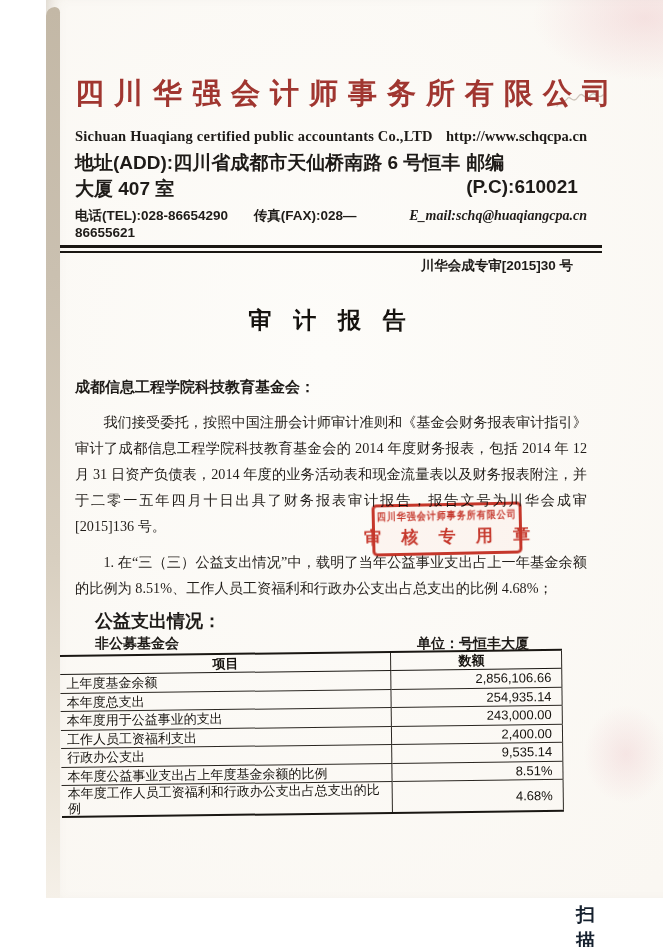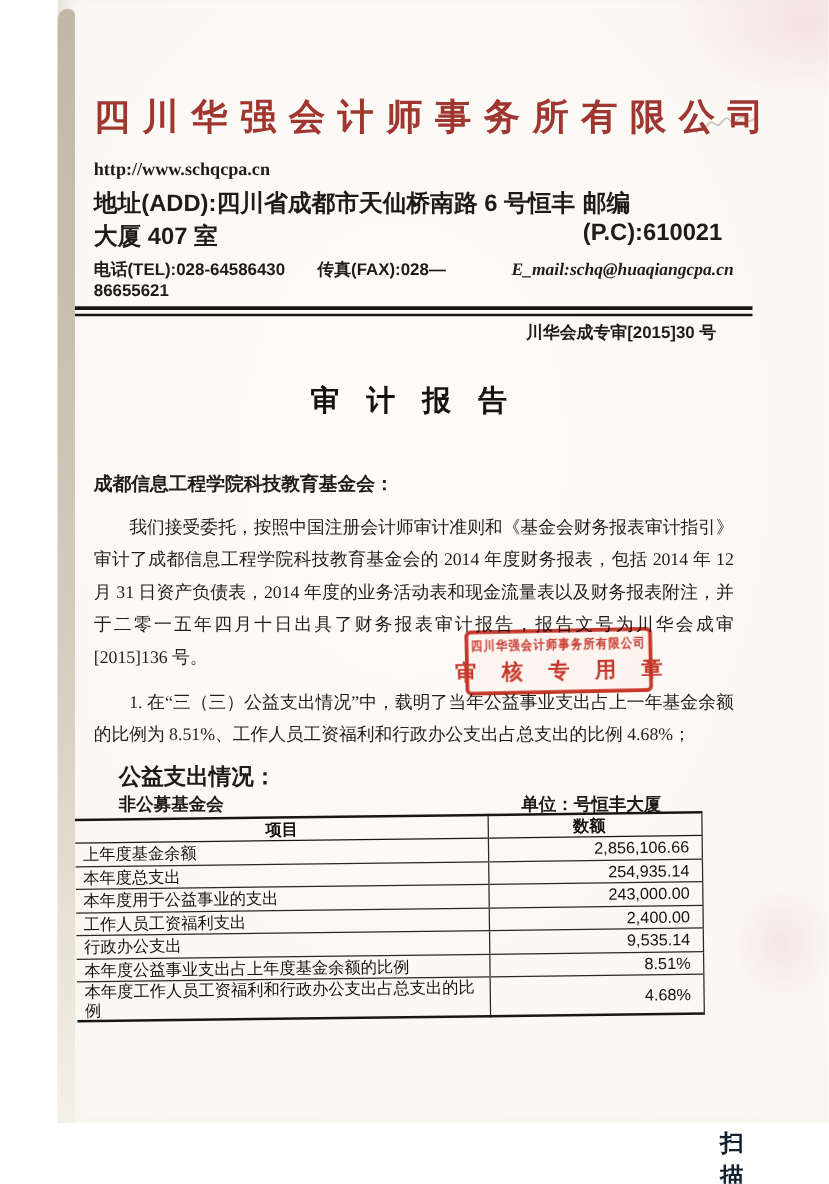--- a/index.html
+++ b/index.html
@@ -95,31 +95,32 @@
 
     <svg class="scribble" width="52" height="26" viewBox="0 0 52 26">
       <path d="M3 18 C7 10, 10 16, 13 11 S19 17, 24 9 S31 15, 36 8 S44 13, 49 7" fill="none" stroke="#a99a8b" stroke-width="1.4" stroke-linecap="round"></path>
     </svg>
 
     <div class="content">
 
       <div class="company-cn">四川华强会计师事务所有限公司</div>
 
       <div class="lh-row row-en">
+        <span class="en-name">Sichuan Huaqiang certified public accountants Co.,LTD</span>
         <span>http://www.schqcpa.cn</span>
       </div>
 
       <div class="lh-row row-addr">
         <span>地址(ADD):四川省成都市天仙桥南路 6 号恒丰大厦 407 室</span>
         <span>邮编(P.C):610021</span>
       </div>
 
       <div class="lh-row row-tel">
         <span class="tel-group">
-          <span>电话(TEL):028-64586430</span>
+          <span>电话(TEL):028-86654290</span>
           <span>传真(FAX):028—86655621</span>
         </span>
         <span class="email">E_mail:schq@huaqiangcpa.cn</span>
       </div>
 
       <div class="double-rule"></div>
 
       <div class="doc-number">川华会成专审[2015]30 号</div>
 
       <div class="report-title">审 计 报 告</div>

